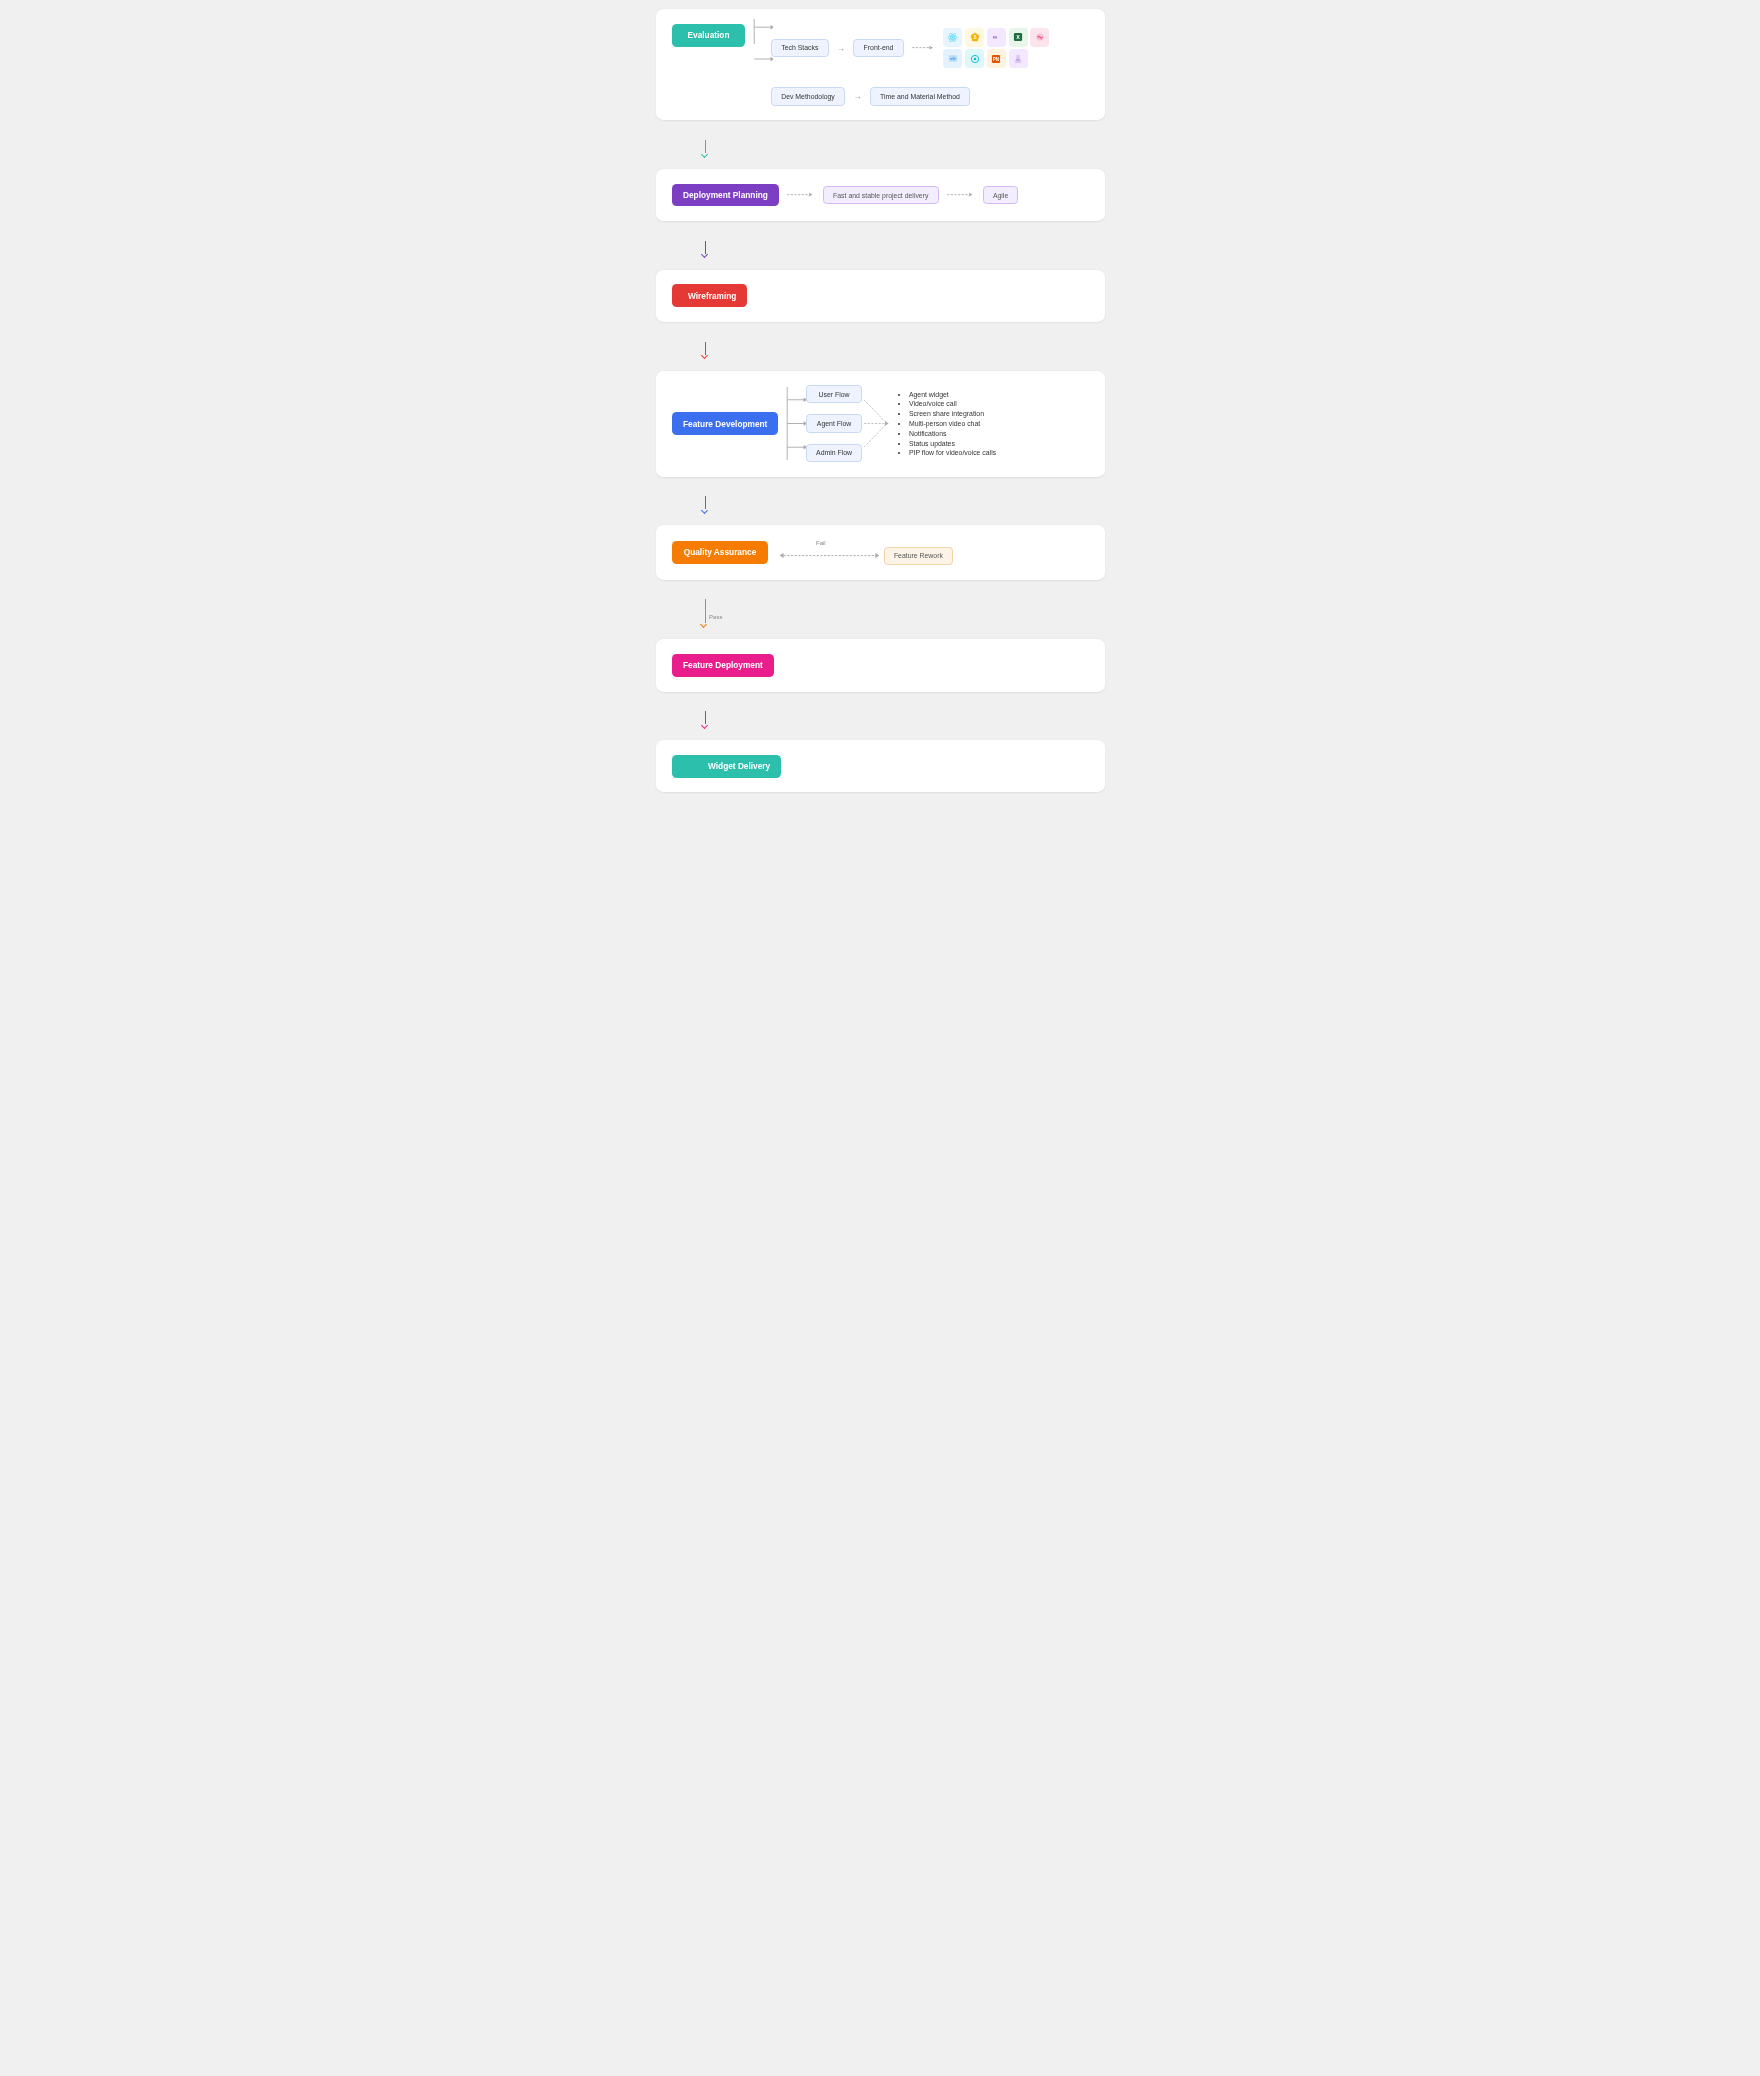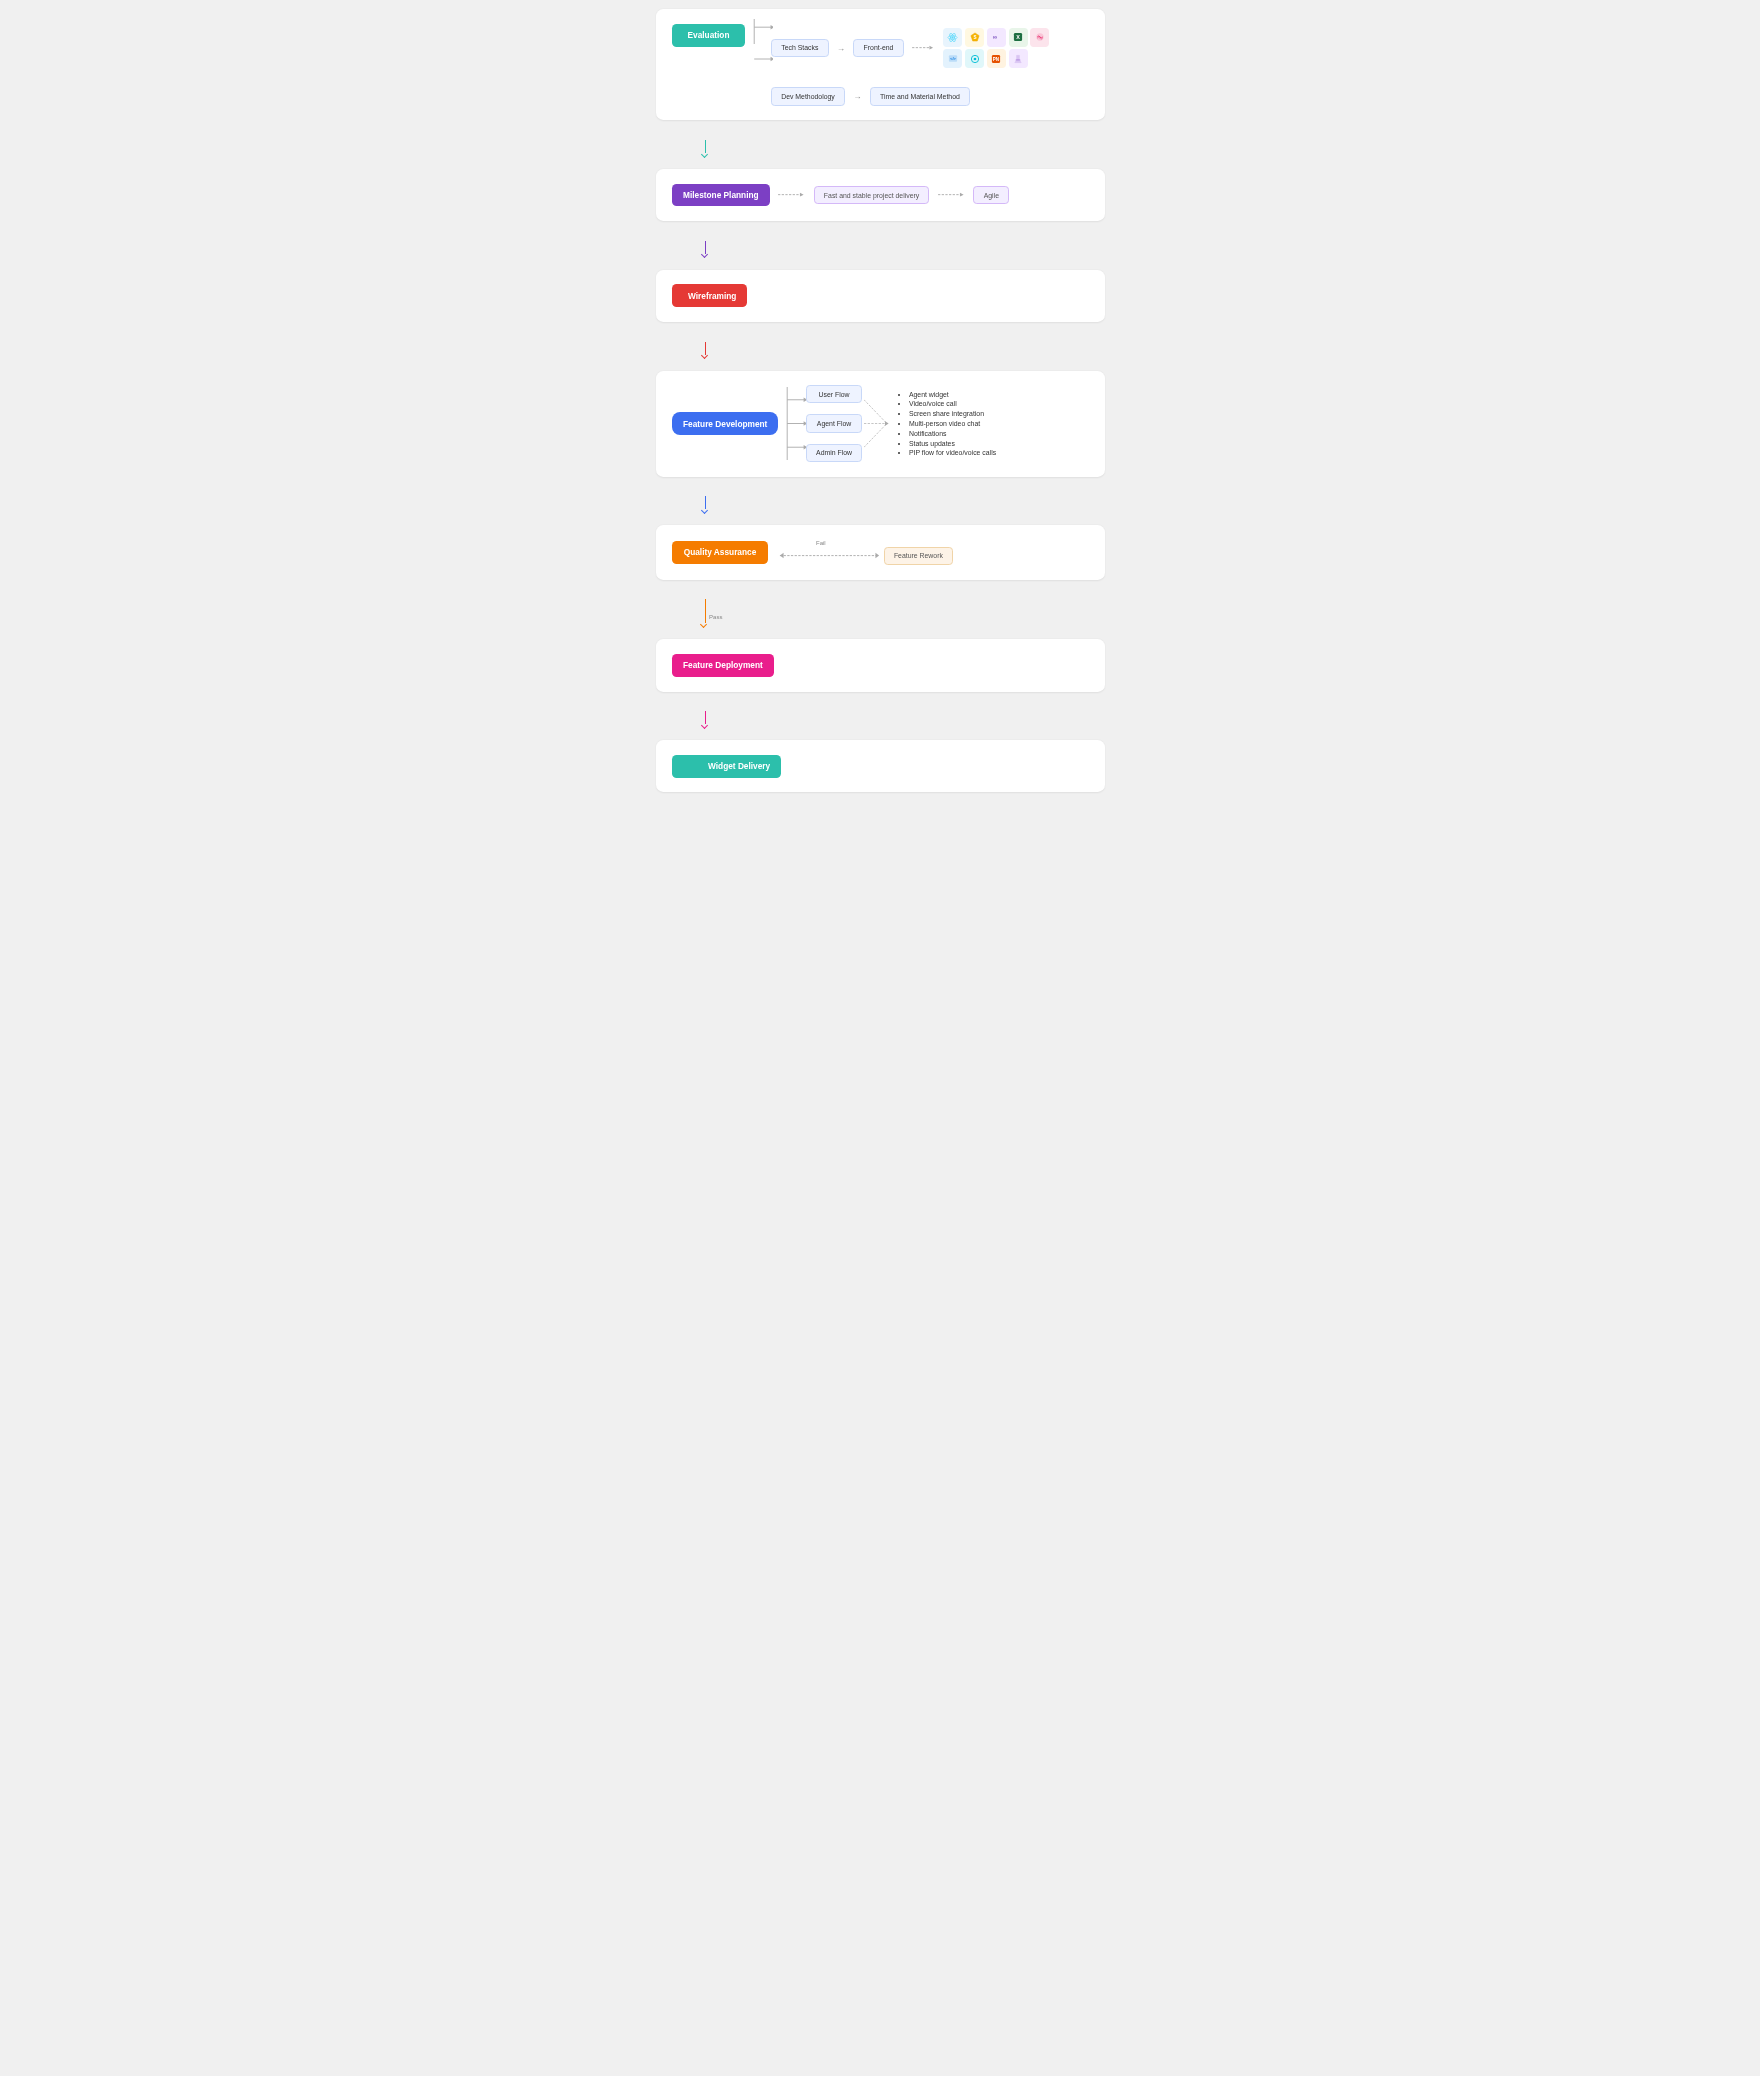--- a/index.html
+++ b/index.html
@@ -262,21 +262,21 @@
     </div>
   </div>
 
   <div style="height:13px; margin-left:49px; border-left:1.4px solid #2cbfab; position:relative;">
     <div style="position:absolute; bottom:-3.7px; left:-3.2px; width:5px; height:5px; border-right:1.4px solid #2cbfab; border-bottom:1.4px solid #2cbfab; transform:rotate(45deg);"></div>
   </div>
 
   <div class="section-card">
     <div class="row" style="gap:3.7px; align-items:center;">
       <div class="node node-purple" style="min-width:92px;">
-        <span>Milestone Planning</span>
+        <span>Deployment Planning</span>
       </div>
 
       <div class="arrow-dashed">
         <svg width="27.5" height="7.3" viewBox="0 0 60 16">
           <line x1="0" y1="8" x2="52" y2="8" stroke="#aaa" stroke-width="2" stroke-dasharray="5,3"></line>
           <polygon points="48,4 56,8 48,12" fill="#aaa"></polygon>
         </svg>
       </div>
       <div class="node-outline node-outline-purple">
         <span>Fast and stable project delivery</span>
@@ -303,21 +303,21 @@
       <span>Wireframing</span>
     </div>
   </div>
 
   <div style="height:13px; margin-left:49px; border-left:1.4px solid #e53935; position:relative;">
     <div style="position:absolute; bottom:-3.7px; left:-3.2px; width:5px; height:5px; border-right:1.4px solid #e53935; border-bottom:1.4px solid #e53935; transform:rotate(45deg);"></div>
   </div>
 
   <div class="section-card">
     <div class="row" style="align-items:center; gap:0;">
-      <div class="node node-blue" style="min-width:96px;border-radius:8px;">
+      <div class="node node-blue" style="min-width:96px;">
         <span>Feature Development</span>
       </div>
 
       <svg width="27.5" height="73" style="margin-left:0; overflow:visible;" viewBox="0 0 60 160">
 
         <line x1="20" y1="0" x2="20" y2="160" stroke="#aaa" stroke-width="2"></line>
 
         <line x1="20" y1="28" x2="60" y2="28" stroke="#aaa" stroke-width="2"></line>
 
         <line x1="20" y1="80" x2="60" y2="80" stroke="#aaa" stroke-width="2"></line>

